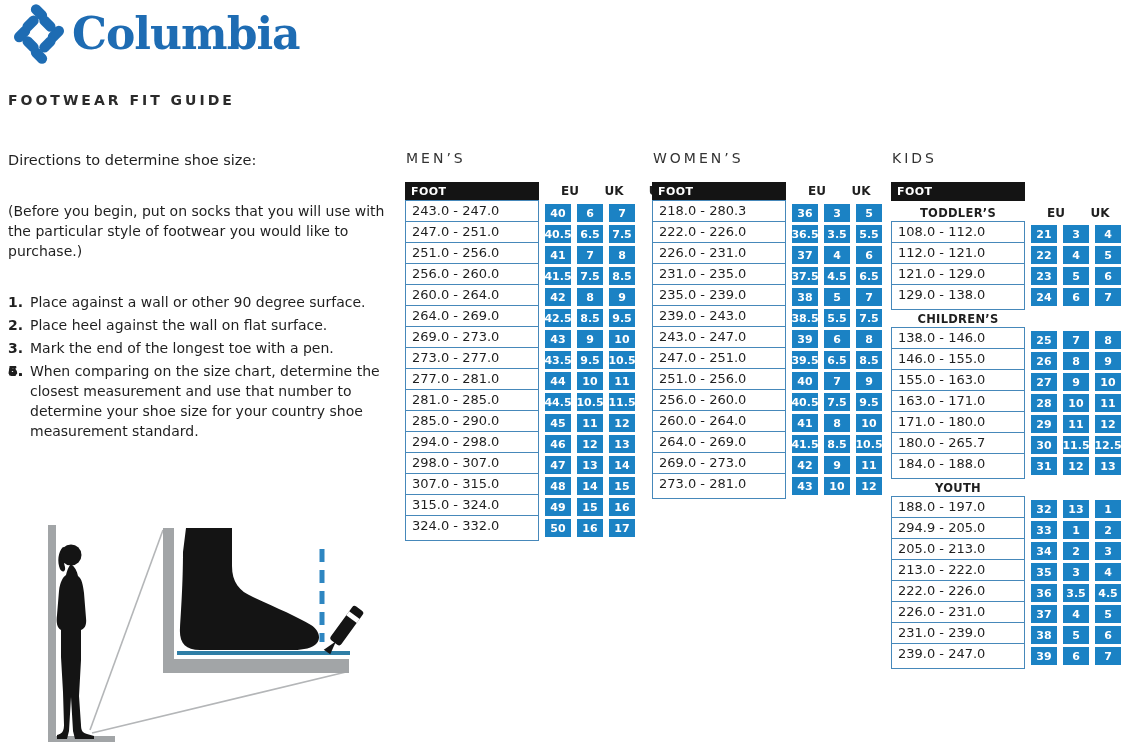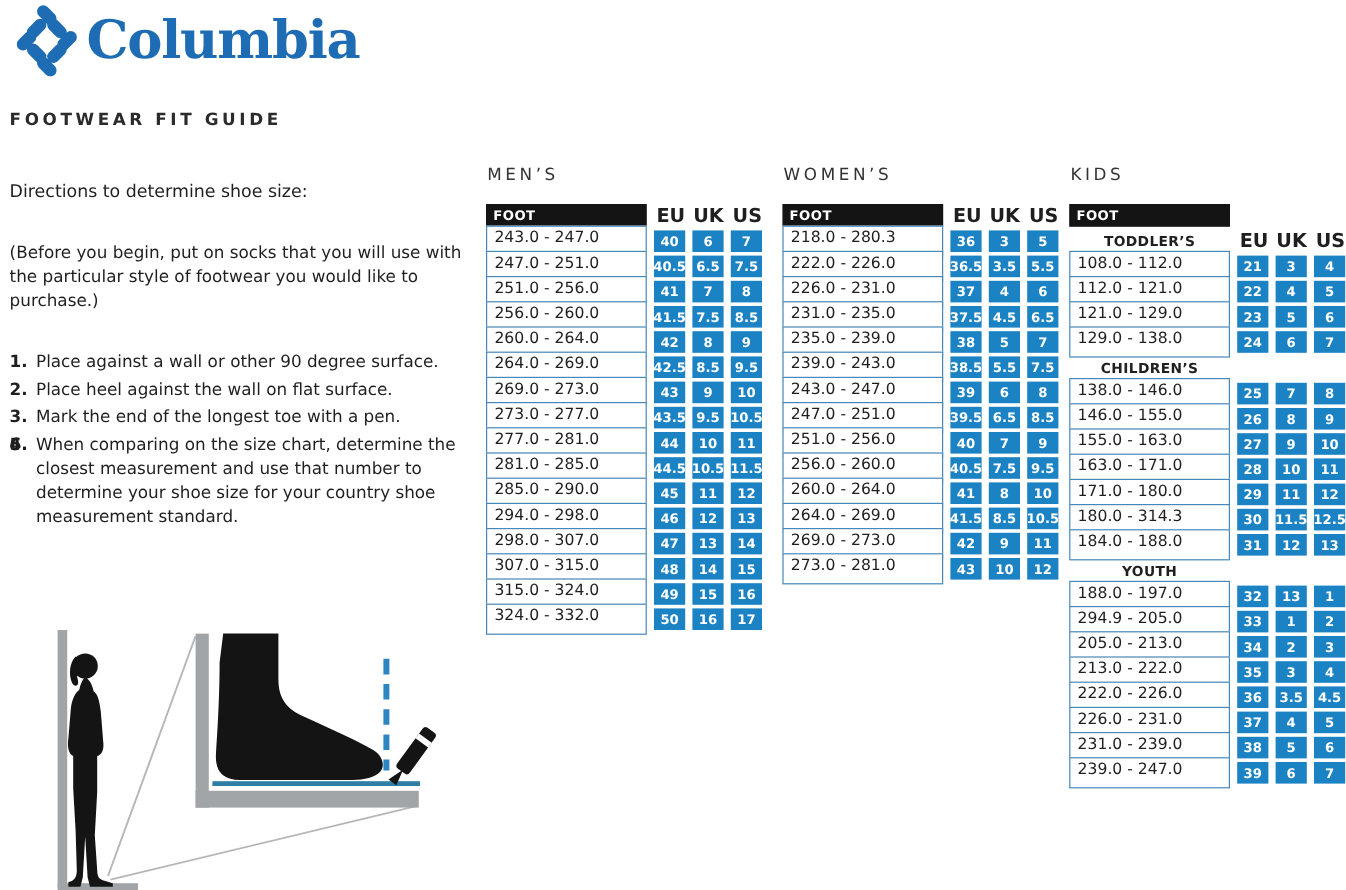--- a/index.html
+++ b/index.html
@@ -18,31 +18,31 @@
 
   
   .directions { position:absolute; left:8px; top:152px; width:396px; }
   .dir-heading { font-size:14.5px; margin-bottom:33px; }
   .dir-note { font-size:14px; line-height:20px; margin-bottom:31px; }
   .steps .step { position:relative; padding-left:22px; font-size:14px;
     line-height:20px; margin-bottom:3px; }
   .step-num { position:absolute; left:0; top:0; font-weight:bold; }
 
   
-  .size-block { position:absolute; top:138px; }
+  .size-block { position:absolute; top:150px; }
   #mens-block   { left:405px; }
   #womens-block { left:652px; }
   #kids-block   { left:891px; }
   .tbl-title { font-size:14px; letter-spacing:3px; color:#333; margin:0 0 15px 1px; }
 
   .hdr-row { display:flex; align-items:center; height:20px; margin-bottom:1px; }
   .meas-hdr { width:134px; height:19px; line-height:19px; background:var(--header-black);
     color:#fff; font-weight:bold; font-size:11px; letter-spacing:.4px; padding-left:6px; }
-  .col-hdr { width:26px; margin-left:6px; text-align:right; font-weight:bold;
-    font-size:16px; color:#1f1f1f; }
+  .col-hdr { width:26px; margin-left:18px; text-align:center; font-weight:bold;
+    font-size:12px; color:#1f1f1f; }
 
   .t-row { display:flex; align-items:center; height:22px; }
   .t-row + .t-row { margin-top:-1px; }
   .meas { width:134px; height:26px; line-height:20px; border:1px solid var(--border-blue);
     background:#fff; font-size:13px; padding-left:6px; }
   .sz { width:26px; height:18px; margin-left:6px; background:var(--cell-blue);
     color:#fff; font-weight:bold; font-size:11px; display:flex;
     align-items:center; justify-content:center; }
 
   .sub-row { display:flex; align-items:center; height:21px; }
@@ -355,21 +355,21 @@
           <div class="sz">10</div>
           <div class="sz">11</div>
         </div>
         <div class="t-row">
           <div class="meas">171.0 - 180.0</div>
           <div class="sz">29</div>
           <div class="sz">11</div>
           <div class="sz">12</div>
         </div>
         <div class="t-row">
-          <div class="meas">180.0 - 314.3</div>
+          <div class="meas">180.0 - 265.7</div>
           <div class="sz">30</div>
           <div class="sz">11.5</div>
           <div class="sz">12.5</div>
         </div>
         <div class="t-row">
           <div class="meas">184.0 - 188.0</div>
           <div class="sz">31</div>
           <div class="sz">12</div>
           <div class="sz">13</div>
         </div>

